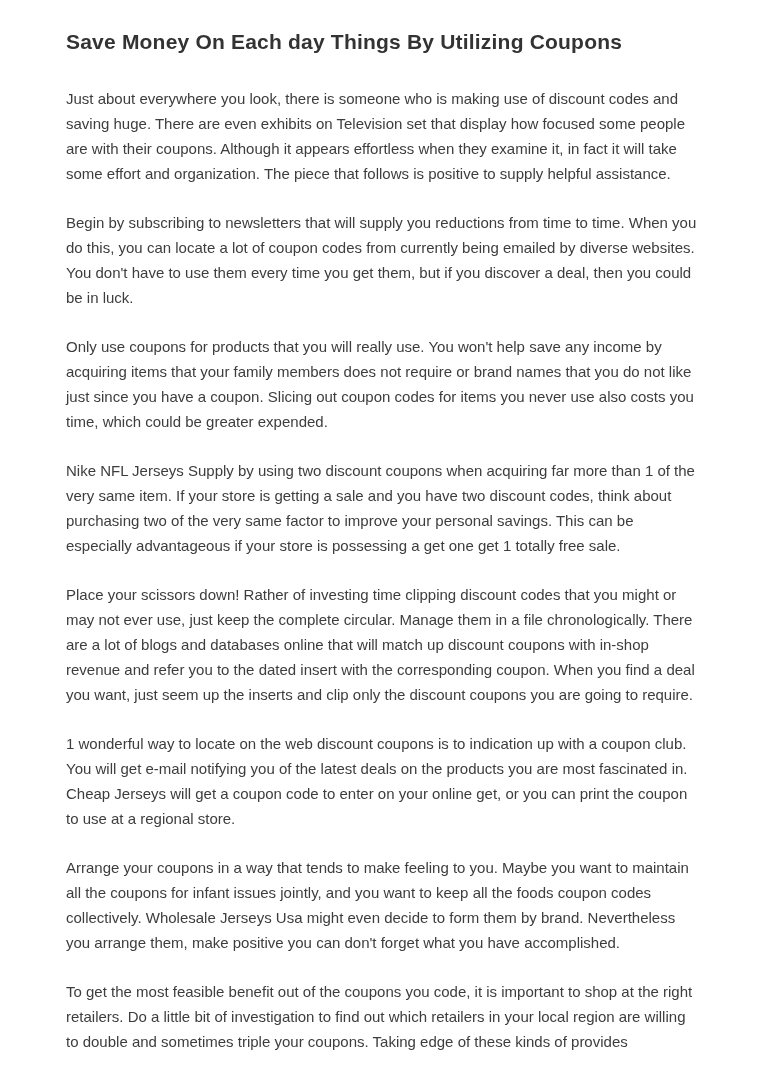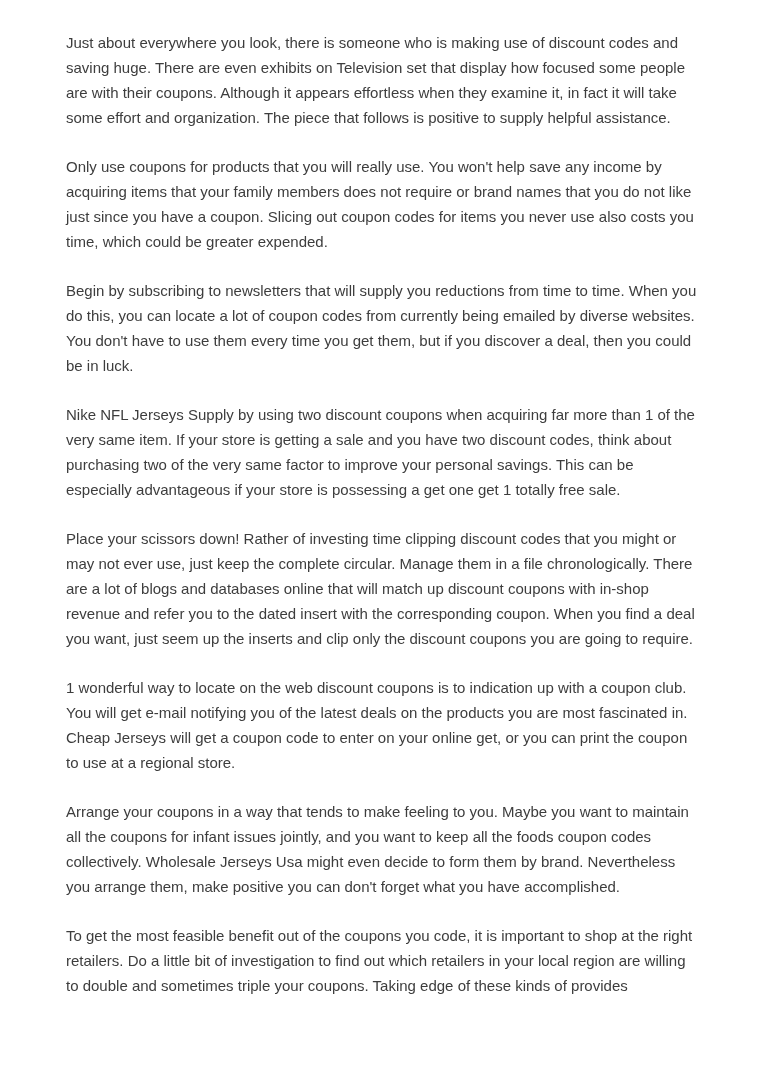--- a/index.html
+++ b/index.html
@@ -29,26 +29,27 @@
     line-height: 25px;
     color: #3d3d3d;
     margin: 0 0 24px 0;
     max-width: 636px;
   }
 </style>
 </head>
 <body>
 
 <div class="page">
+  <h1 class="doc-title">Save Money On Each day Things By Utilizing Coupons</h1>
 
   <p class="doc-paragraph">Just about everywhere you look, there is someone who is making use of discount codes and saving huge. There are even exhibits on Television set that display how focused some people are with their coupons. Although it appears effortless when they examine it, in fact it will take some effort and organization. The piece that follows is positive to supply helpful assistance.</p>
 
+  <p class="doc-paragraph">Begin by subscribing to newsletters that will supply you reductions from time to time. When you do this, you can locate a lot of coupon codes from currently being emailed by diverse websites. You don't have to use them every time you get them, but if you discover a deal, then you could be in luck.</p>
+
   <p class="doc-paragraph">Only use coupons for products that you will really use. You won't help save any income by acquiring items that your family members does not require or brand names that you do not like just since you have a coupon. Slicing out coupon codes for items you never use also costs you time, which could be greater expended.</p>
-
-  <p class="doc-paragraph">Begin by subscribing to newsletters that will supply you reductions from time to time. When you do this, you can locate a lot of coupon codes from currently being emailed by diverse websites. You don't have to use them every time you get them, but if you discover a deal, then you could be in luck.</p>
 
   <p class="doc-paragraph">Nike NFL Jerseys Supply by using two discount coupons when acquiring far more than 1 of the very same item. If your store is getting a sale and you have two discount codes, think about purchasing two of the very same factor to improve your personal savings. This can be especially advantageous if your store is possessing a get one get 1 totally free sale.</p>
 
   <p class="doc-paragraph">Place your scissors down! Rather of investing time clipping discount codes that you might or may not ever use, just keep the complete circular. Manage them in a file chronologically. There are a lot of blogs and databases online that will match up discount coupons with in-shop revenue and refer you to the dated insert with the corresponding coupon. When you find a deal you want, just seem up the inserts and clip only the discount coupons you are going to require.</p>
 
   <p class="doc-paragraph">1 wonderful way to locate on the web discount coupons is to indication up with a coupon club. You will get e-mail notifying you of the latest deals on the products you are most fascinated in. Cheap Jerseys will get a coupon code to enter on your online get, or you can print the coupon to use at a regional store.</p>
 
   <p class="doc-paragraph">Arrange your coupons in a way that tends to make feeling to you. Maybe you want to maintain all the coupons for infant issues jointly, and you want to keep all the foods coupon codes collectively. Wholesale Jerseys Usa might even decide to form them by brand. Nevertheless you arrange them, make positive you can don't forget what you have accomplished.</p>
 
   <p class="doc-paragraph">To get the most feasible benefit out of the coupons you code, it is important to shop at the right retailers. Do a little bit of investigation to find out which retailers in your local region are willing to double and sometimes triple your coupons. Taking edge of these kinds of provides</p>

